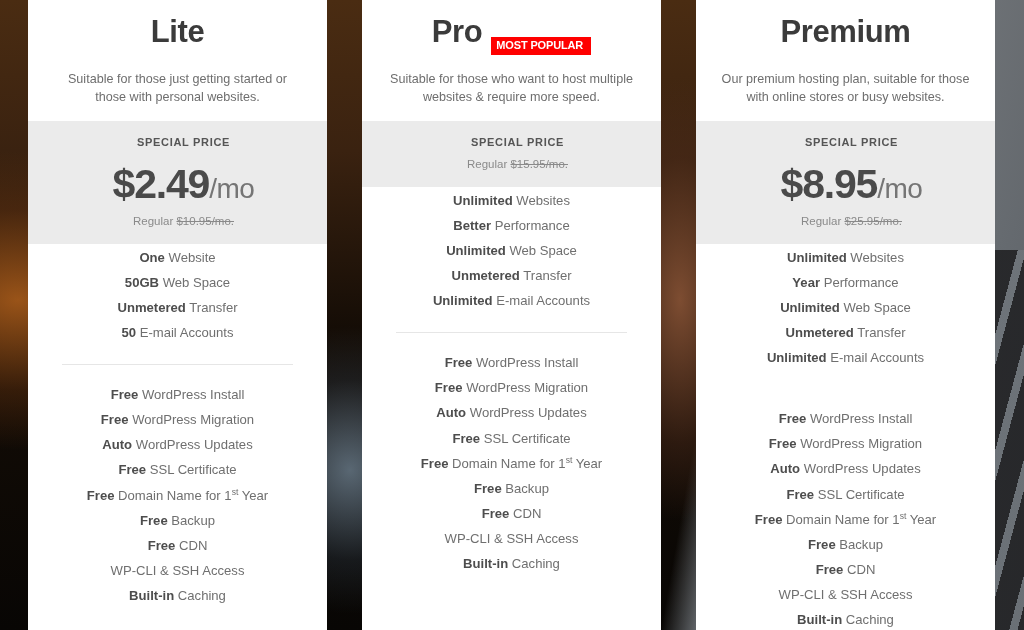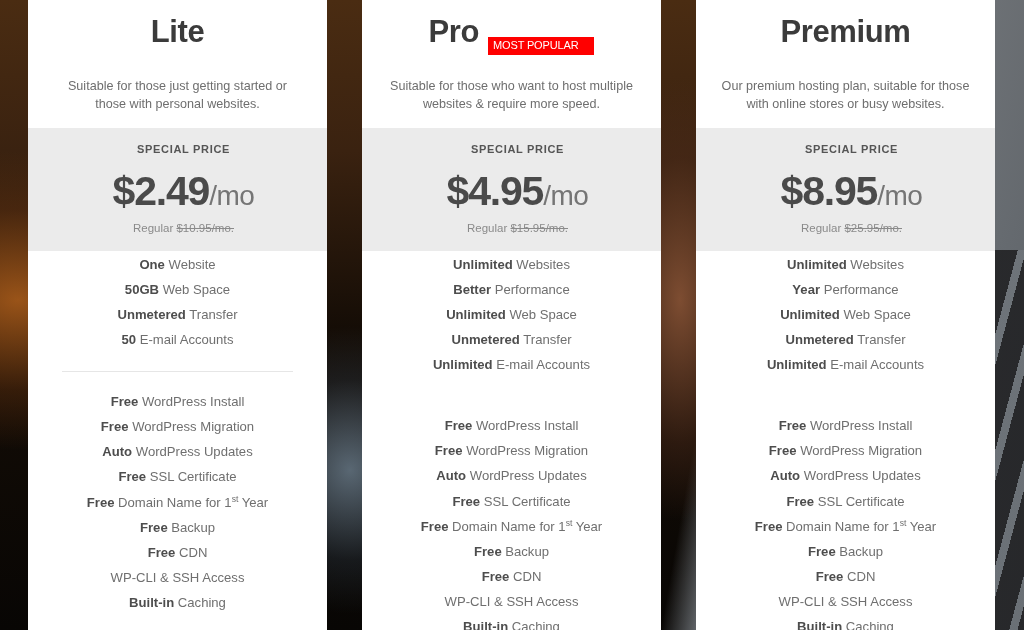--- a/index.html
+++ b/index.html
@@ -92,34 +92,34 @@
     font-size: 31px;
     font-weight: bold;
     color: #3b3b3b;
     letter-spacing: -0.4px;
     line-height: 1;
   }
   .badge {
     background: #ff0000;
     color: #ffffff;
     font-size: 11px;
-    font-weight: normal;
+    font-weight: bold;
     letter-spacing: -0.15px;
-    padding: 3px 16px 3px 5px;
+    padding: 3px 8px 3px 5px;
     line-height: 1.05;
     white-space: nowrap;
     position: relative;
     top: 1px;
     margin-top: 28px;
   }
   .plan-desc {
     font-size: 12.6px;
     color: #6e6e6e;
     line-height: 1.42;
-    margin: 24px auto 0 auto;
+    margin: 17px auto 0 auto;
     max-width: 252px;
   }
 
   
   .price-band {
     background: #ebebeb;
     text-align: center;
     padding: 15px 10px 17px 22px;
   }
   .special-label {
@@ -227,21 +227,20 @@
       <div class="plan">
         <div class="plan-head">
           <div class="plan-title-row">
             <div class="plan-name">Pro</div>
             <div class="badge">MOST POPULAR</div>
           </div>
           <div class="plan-desc">Suitable for those who want to host multiple websites &amp; require more speed.</div>
         </div>
         <div class="price-band">
           <div class="special-label">SPECIAL PRICE</div>
-          <div class="price-row"><span class="price-amount">$4.95</span><span class="price-period">/mo</span></div>
           <div class="regular-row"><span>Regular </span><span class="struck">$15.95/mo.</span></div>
         </div>
         <div class="features primary">
           <div class="feature"><b>Unlimited</b><span> Websites</span></div>
           <div class="feature"><b>Better</b><span> Performance</span></div>
           <div class="feature"><b>Unlimited</b><span> Web Space</span></div>
           <div class="feature"><b>Unmetered</b><span> Transfer</span></div>
           <div class="feature"><b>Unlimited</b><span> E-mail Accounts</span></div>
         </div>
         <div class="divider"></div>

